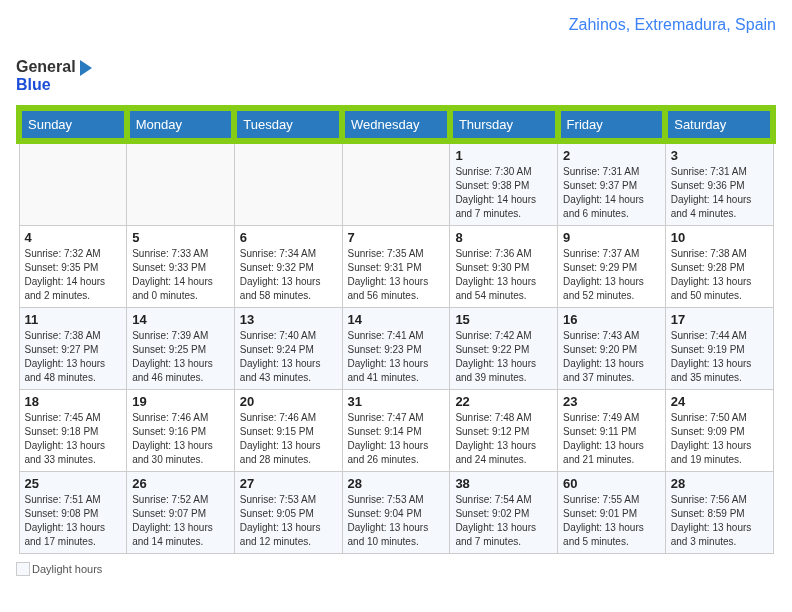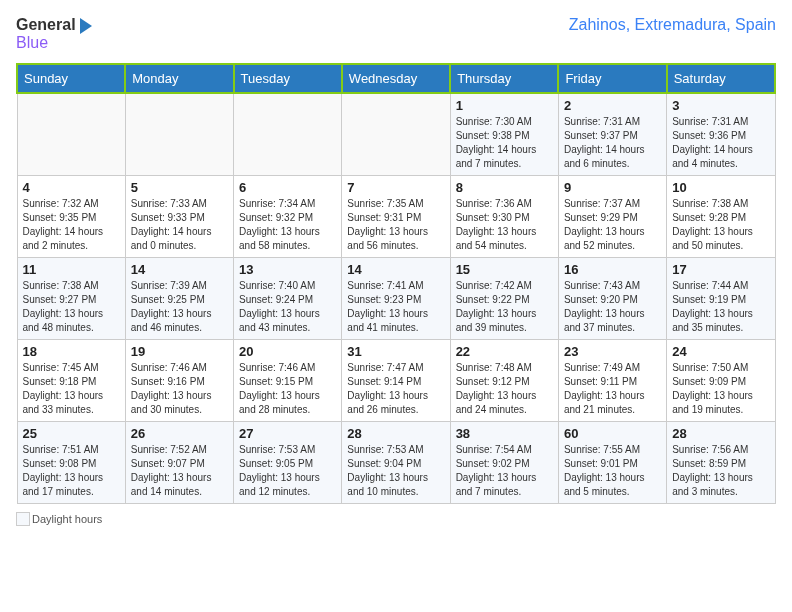--- a/index.html
+++ b/index.html
@@ -13,20 +13,21 @@
     .header-area {
       display: flex;
       justify-content: space-between;
       align-items: flex-start;
       margin-bottom: 12px;
     }
     .logo {
       display: flex;
       align-items: flex-end;
       gap: 4px;
+      margin-top: 42px;
     }
     .title-area {
       text-align: right;
     }
     .month-year {
       font-size: 38px;
       font-weight: bold;
       color: #333;
       line-height: 1.1;
     }
@@ -39,21 +40,21 @@
       border-collapse: collapse;
       font-size: 10.5px;
     }
     .calendar th {
       background: #2a7abf;
       color: #fff;
       text-align: left;
       padding: 6px 6px;
       font-size: 13px;
       font-weight: normal;
-      border: 2px solid #84cc16;
+      border: 6px solid #84cc16;
     }
     .calendar td {
       border: 1px solid #ccc;
       vertical-align: top;
       padding: 4px 5px;
       width: 108px;
       min-height: 80px;
       background: #fff;
     }
     .calendar tr:nth-child(odd) td {
@@ -93,21 +94,21 @@
       display: inline-block;
     }
   </style>
 </head>
 <body>
 
 <div class="header-area">
   <div class="logo">
     <div style="display:flex;flex-direction:column;line-height:1.1">
       <span style="font-size:16px;font-weight:bold;color:#333">General<span style="display:inline-block;width:0;height:0;border-top:8px solid transparent;border-bottom:8px solid transparent;border-left:12px solid #2a7abf;margin-left:4px;vertical-align:middle"></span></span>
-      <span style="font-size:16px;font-weight:normal;color:#8b5cf6">Blue</span>
+      <span style="font-size:16px;font-weight:bold;color:#1d4ed8">Blue</span>
     </div>
   </div>
   <div class="title-area">
     <div class="location">Zahinos, Extremadura, Spain</div>
   </div>
 </div>
 
 <table class="calendar">
   <thead>
     <tr>

